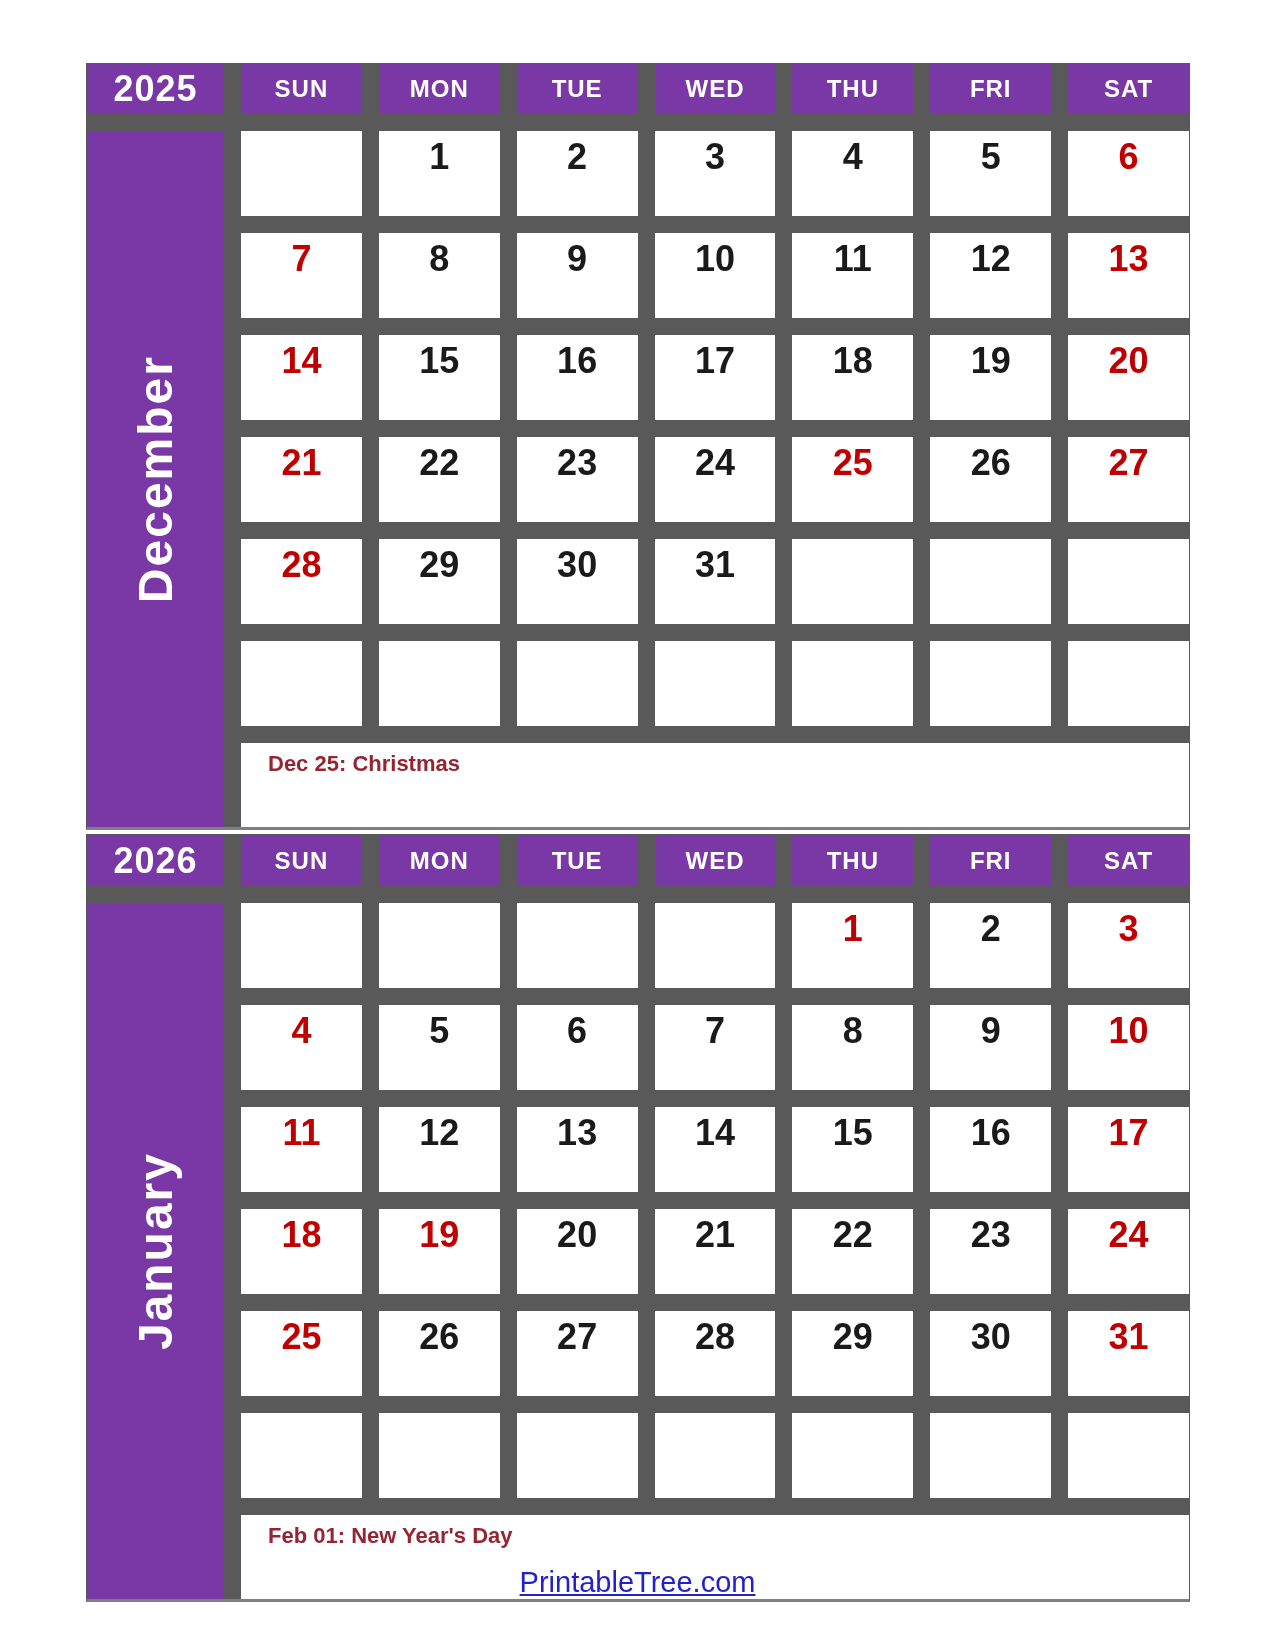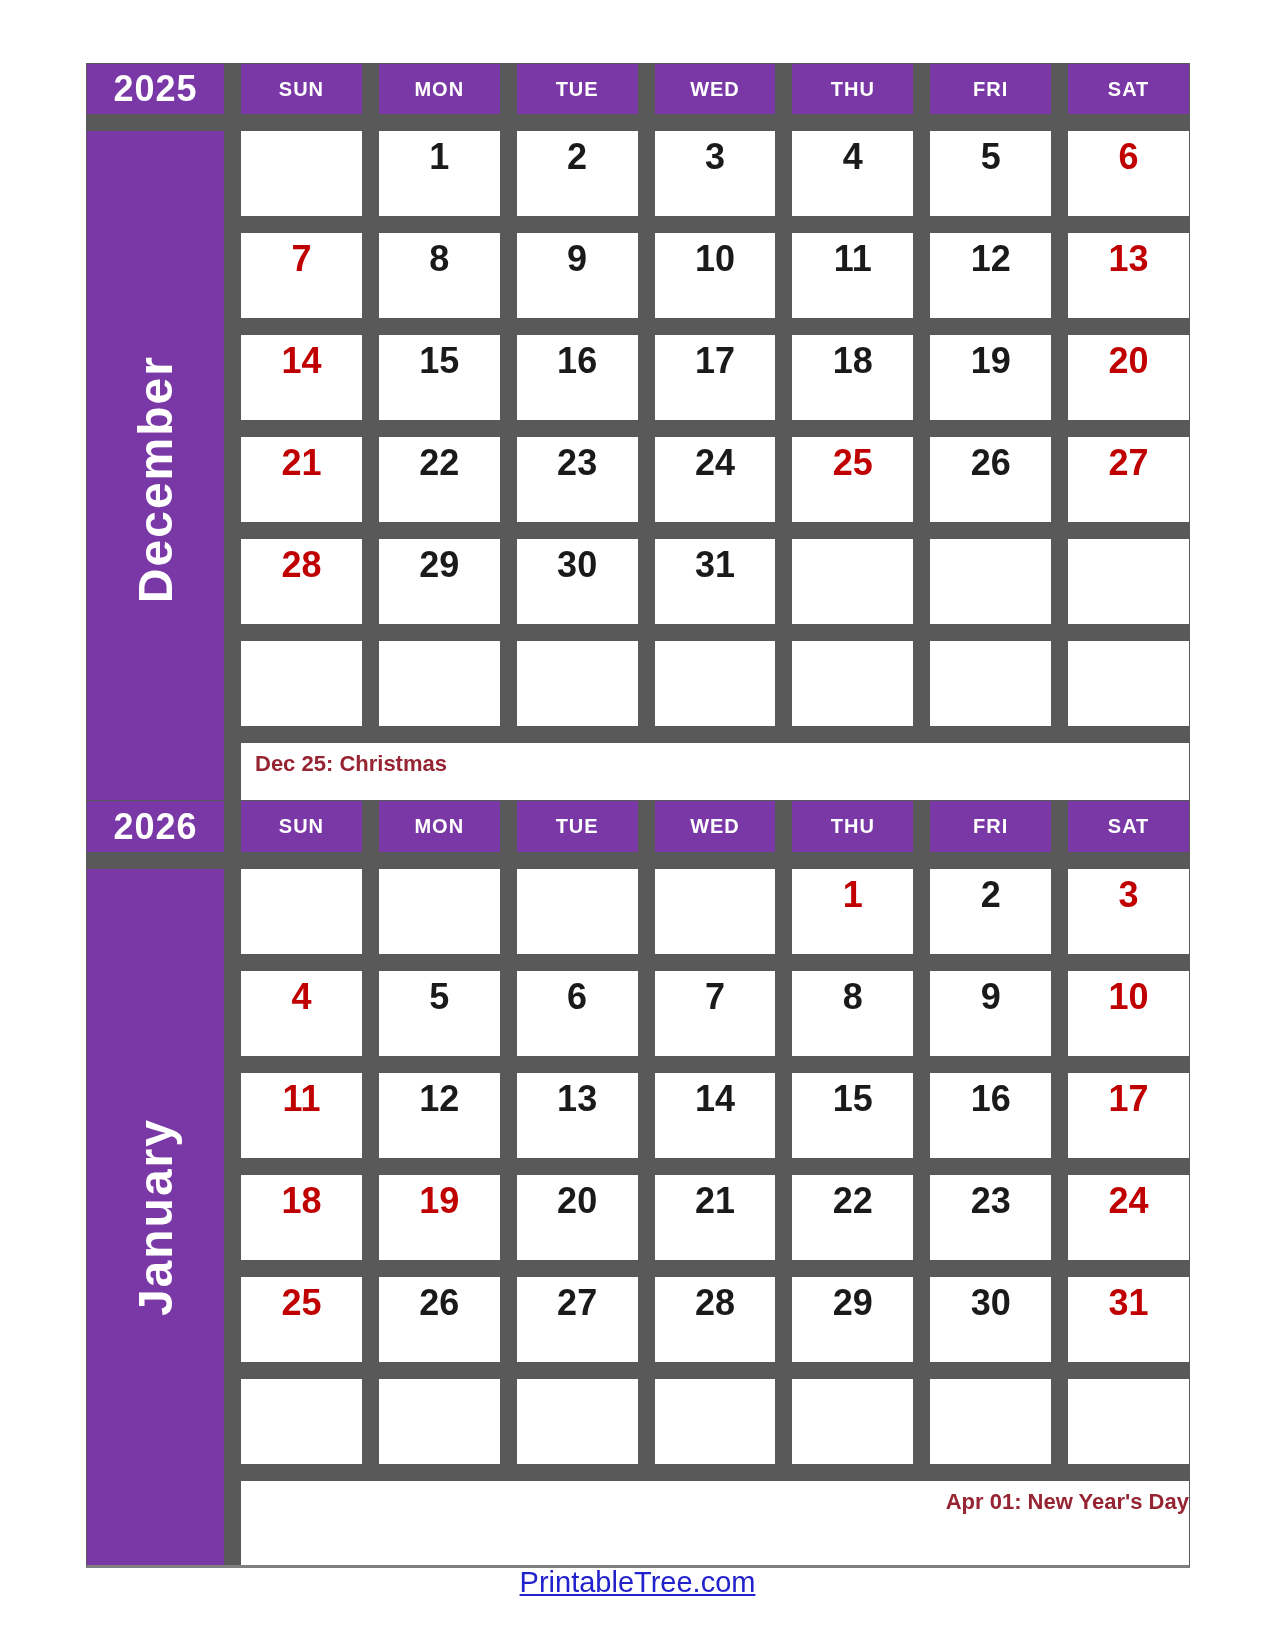--- a/index.html
+++ b/index.html
@@ -22,27 +22,27 @@
     width: 1104px;
     display: grid;
     grid-template-columns: 137px repeat(7, 1fr);
     gap: 17px;
     background: var(--grid_line, #595959);
     border: 1px solid var(--grid_line, #595959);
     border-bottom: 3px solid #7f7f7f;
     box-sizing: border-box;
   }
   #dec-grid { top: 63px;  grid-template-rows: 50px repeat(6, 85px) 84px; }
-  #jan-grid { top: 800px; grid-template-rows: 51px repeat(6, 85px) 84px; text-align: right; }
+  #jan-grid { top: 834px; grid-template-rows: 51px repeat(6, 85px) 84px; }
 
   .hcell {
     background: var(--purple, #7A38A6);
     color: #ffffff;
     font-weight: bold;
-    font-size: 20px;
+    font-size: 24px;
     letter-spacing: 1px;
     display: flex;
     align-items: center;
     justify-content: center;
   }
   .year-cell { font-size: 36px; letter-spacing: 1px; }
 
   .sidebar {
     grid-area: 2 / 1 / 9 / 2;
     background: var(--purple, #7A38A6);
@@ -69,21 +69,21 @@
     align-items: flex-start;
     justify-content: center;
     padding-top: 5px;
     box-sizing: border-box;
   }
   .cell.red { color: var(--weekend_red, #C00000); }
 
   .notes {
     grid-area: 8 / 2 / 9 / 9;
     background: #ffffff;
-    padding: 7px 0 0 14px;
+    padding: 7px 0 0 27px;
     box-sizing: border-box;
   }
   .note-line {
     color: var(--note_red, #962432);
     font-weight: bold;
     font-size: 22px;
     line-height: 1.3;
   }
 
   .footer {
@@ -169,21 +169,21 @@
     <div class="hcell" style="grid-area:1/3">MON</div>
     <div class="hcell" style="grid-area:1/4">TUE</div>
     <div class="hcell" style="grid-area:1/5">WED</div>
     <div class="hcell" style="grid-area:1/6">THU</div>
     <div class="hcell" style="grid-area:1/7">FRI</div>
     <div class="hcell" style="grid-area:1/8">SAT</div>
     <div class="sidebar">
       <div class="month-name">January</div>
     </div>
     <div class="notes">
-      <div class="note-line">Apr 01: New Year's Day</div>
+      <div class="note-line">Feb 01: New Year's Day</div>
     </div>
 
   <div class="cell"></div>
       <div class="cell"></div>
       <div class="cell"></div>
       <div class="cell"></div>
       <div class="cell red">1</div>
       <div class="cell">2</div>
       <div class="cell red">3</div>
       <div class="cell red">4</div>

